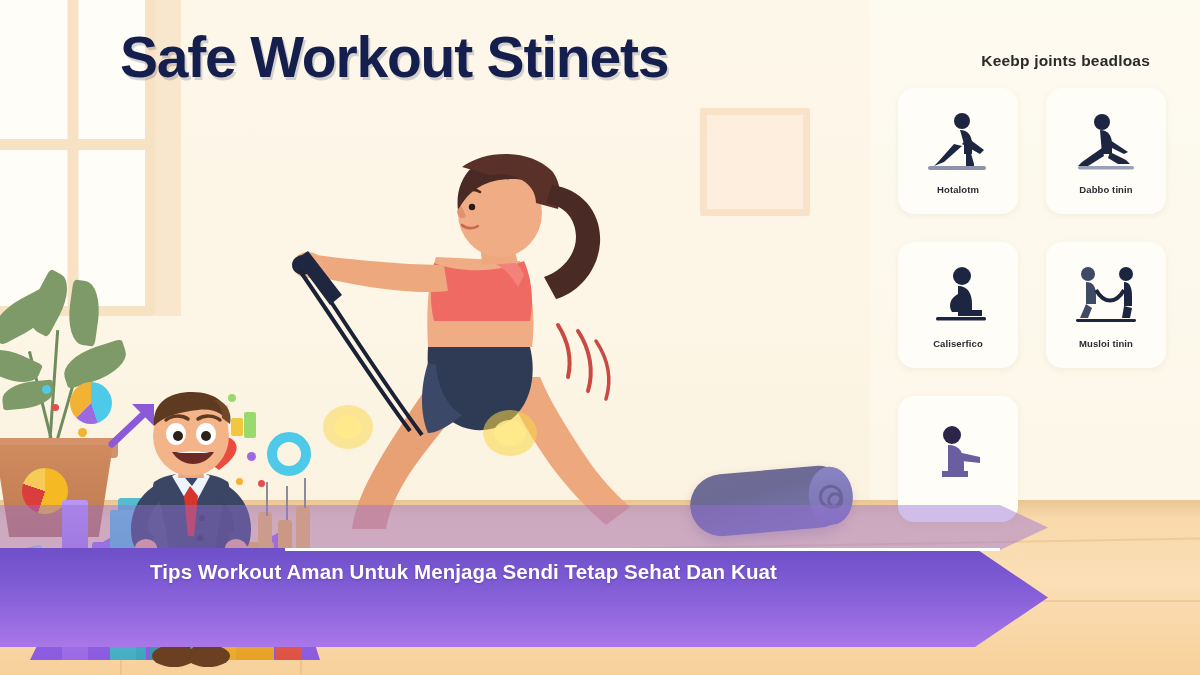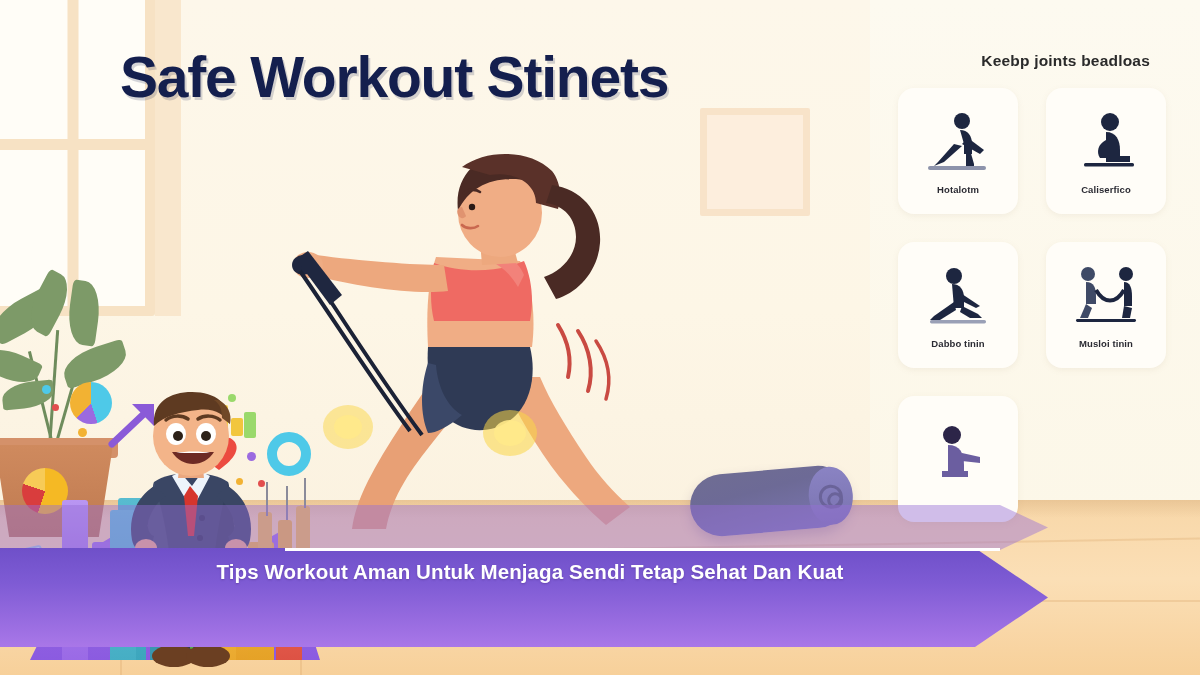--- a/index.html
+++ b/index.html
@@ -53,21 +53,20 @@
     background:linear-gradient(180deg,rgba(170,120,70,.18),rgba(170,120,70,0));
   }
 
   
   .headline{
     position:absolute; left:120px; top:28px; width:640px;
     font-size:57px; line-height:1.05; font-weight:800;
     color:#141f4e; letter-spacing:-1.2px;
     text-shadow:2px 3px 0 rgba(20,31,78,.18);
     white-space:nowrap;
-    margin-top:20px;
   }
 
   
   .athlete{ position:absolute; left:200px; top:115px; width:440px; height:420px; }
   .heart-mask{
     position:absolute; left:196px; top:428px; width:46px; height:46px;
     overflow:hidden;
   }
   .ring{
     position:absolute; left:267px; top:432px; width:44px; height:44px;
@@ -162,21 +161,21 @@
     position:absolute; left:0; top:548px; width:1048px; height:99px;
     background:linear-gradient(180deg,#6f50c9 0%, #7e5bd4 35%, #a977e8 100%);
     clip-path:polygon(0 0, 975px 0, 1048px 50%, 975px 100%, 0 100%);
   }
   .band-topline{
     position:absolute; left:285px; top:548px; width:715px; height:3px;
     background:#ffffff;
   }
   .band-text{
     position:absolute; left:150px; top:558px; width:760px;
-    text-align:center; color:#ffffff; font-weight:700;
+    color:#ffffff; font-weight:700;
     font-size:20.5px; line-height:1.38; letter-spacing:.1px;
     text-shadow:0 1px 2px rgba(60,30,110,.35);
   }
 </style>
 </head>
 <body>
 
 <div class="stage">
 
   <div class="wall"></div>
@@ -361,42 +360,42 @@
           </svg>
       </div>
       <div class="card-lbl">Hotalotm</div>
     </div>
 
 
 
     <div class="card">
       <div class="card-ico">
         <svg viewBox="0 0 72 66">
-            <circle cx="40" cy="12" r="9" fill="#1d2640"></circle>
-            <path d="M36 22 C46 22 50 30 50 40 L50 50 L36 50 Z" fill="#1d2640"></path>
-            <path d="M36 30 C28 34 26 42 30 48 L36 48 Z" fill="#1d2640"></path>
-            <path d="M36 46 L60 46 L60 52 L36 52 Z" fill="#1d2640"></path>
-            <rect x="14" y="53" width="50" height="3.4" rx="1.5" fill="#1d2640"></rect>
-          </svg>
-      </div>
-      <div class="card-lbl">Caliserfico</div>
-    </div>
-
-    <div class="card">
-      <div class="card-ico">
-        <svg viewBox="0 0 72 66">
             <circle cx="32" cy="12" r="8" fill="#1d2640"></circle>
             <path d="M30 20 C38 20 42 26 42 34 L42 44 L32 44 Z" fill="#1d2640"></path>
             <path d="M34 34 L54 44 L58 42 L40 30 Z" fill="#1d2640"></path>
             <path d="M32 38 L12 52 L8 56 L18 56 L34 46 Z" fill="#1d2640"></path>
             <path d="M40 42 L56 50 L60 54 L48 54 L38 48 Z" fill="#1d2640"></path>
             <rect x="8" y="56" width="56" height="3.4" rx="1.6" fill="#9aa0b6"></rect>
           </svg>
       </div>
       <div class="card-lbl">Dabbo tinin</div>
+    </div>
+
+    <div class="card">
+      <div class="card-ico">
+        <svg viewBox="0 0 72 66">
+            <circle cx="40" cy="12" r="9" fill="#1d2640"></circle>
+            <path d="M36 22 C46 22 50 30 50 40 L50 50 L36 50 Z" fill="#1d2640"></path>
+            <path d="M36 30 C28 34 26 42 30 48 L36 48 Z" fill="#1d2640"></path>
+            <path d="M36 46 L60 46 L60 52 L36 52 Z" fill="#1d2640"></path>
+            <rect x="14" y="53" width="50" height="3.4" rx="1.5" fill="#1d2640"></rect>
+          </svg>
+      </div>
+      <div class="card-lbl">Caliserfico</div>
     </div>
 
     <div class="card">
       <div class="card-ico">
         <svg viewBox="0 0 72 66">
             <circle cx="18" cy="10" r="7" fill="#3f4a66"></circle>
             <path d="M16 18 C24 18 26 24 26 32 L26 40 L16 40 Z" fill="#3f4a66"></path>
             <path d="M16 40 L10 54 L18 54 L22 44 Z" fill="#3f4a66"></path>
             <circle cx="56" cy="10" r="7" fill="#1d2640"></circle>
             <path d="M54 18 C60 18 62 24 62 32 L62 42 L54 42 Z" fill="#1d2640"></path>

